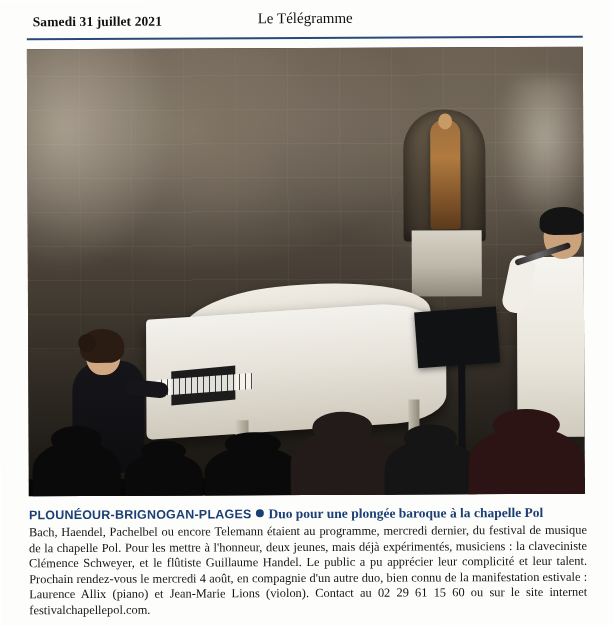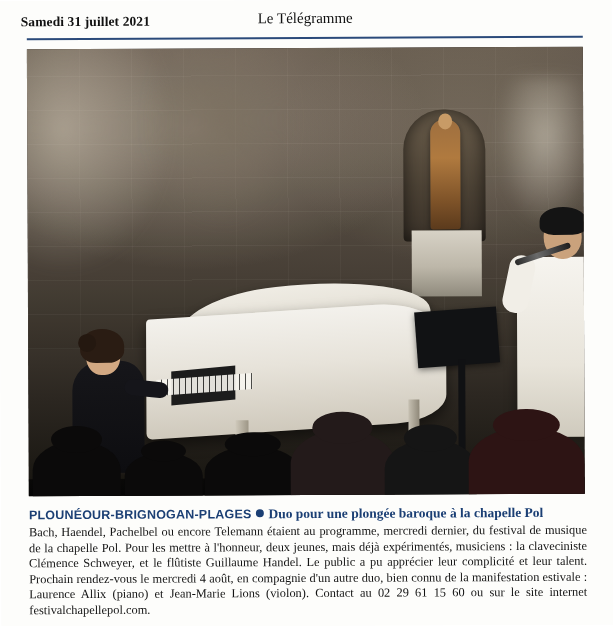--- a/index.html
+++ b/index.html
@@ -24,21 +24,21 @@
   
   .masthead {
     position: absolute;
     left: 0;
     top: 0;
     width: 613px;
     height: 40px;
   }
   .masthead-date {
     position: absolute;
-    left: 22px;
+    left: 34px;
     top: 13px;
     font-family: "Liberation Serif", serif;
     font-size: 13.5px;
     font-weight: bold;
     color: #111;
     letter-spacing: 0.1px;
   }
   .masthead-title {
     position: absolute;
     left: 0;

